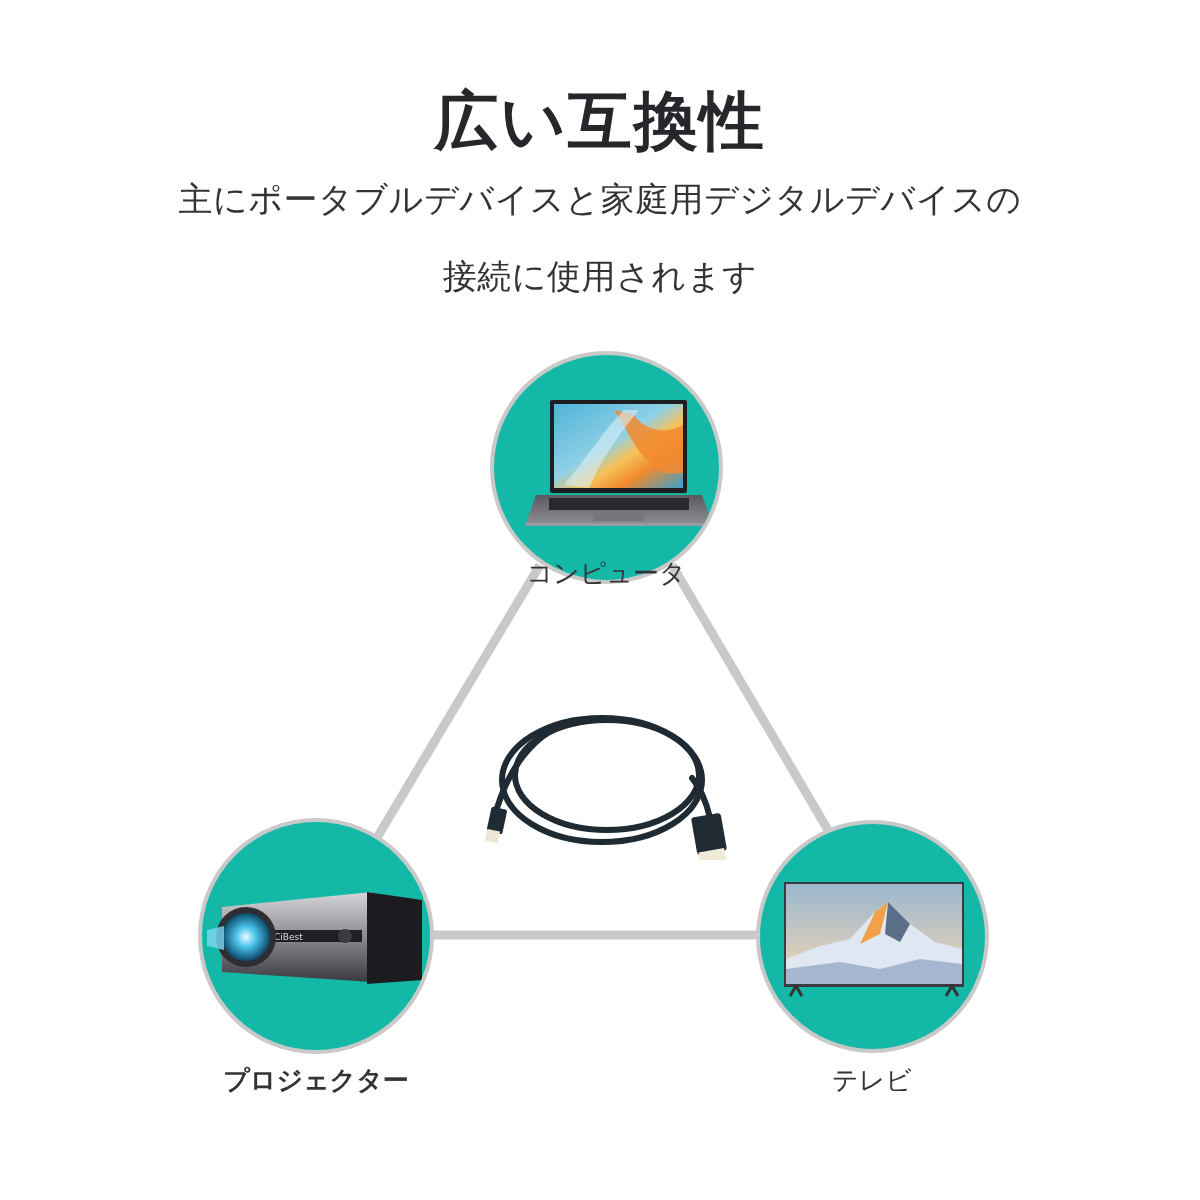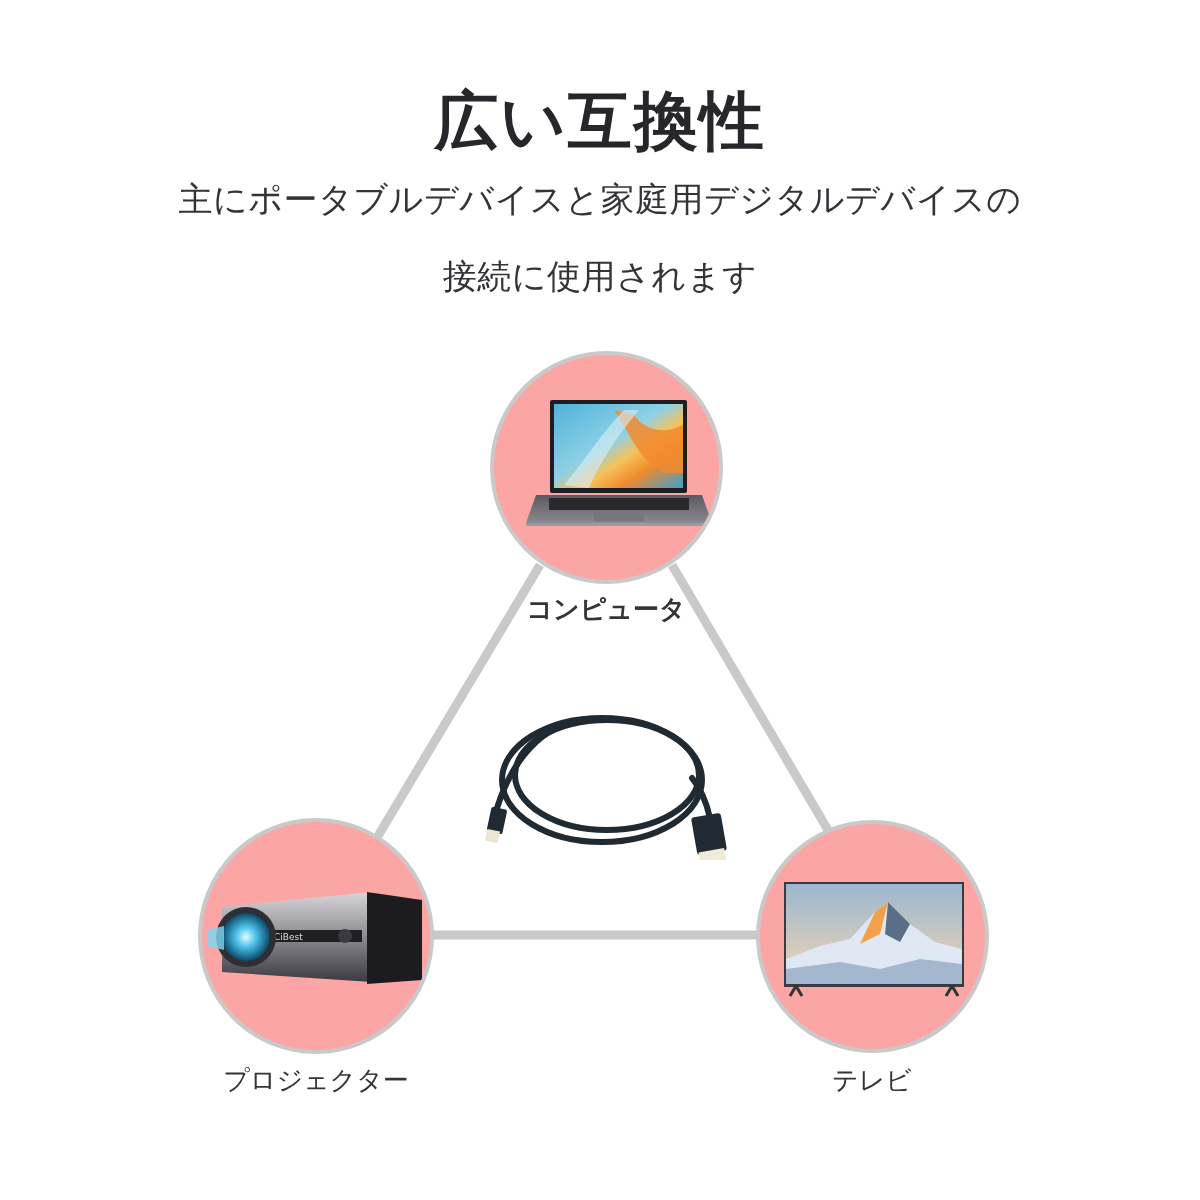--- a/index.html
+++ b/index.html
@@ -5,21 +5,21 @@
   html, body { margin: 0; padding: 0; background: #ffffff; }
   body { width: 1200px; height: 1200px; position: relative; overflow: hidden;
          font-family: "DejaVu Sans", "Liberation Sans", sans-serif; color: #2a2a2e; }
   .title { position: absolute; left: 0; top: 78px; width: 1200px; text-align: center;
            font-size: 64px; font-weight: bold; letter-spacing: 2px; color: #26262b; font-family: Liberation Serif, serif; }
   .subtitle { position: absolute; left: 0; width: 1200px; text-align: center;
               font-size: 34px; font-weight: normal; color: #333338; letter-spacing: 0.5px; }
   .sub1 { top: 177px; }
   .sub2 { top: 254px; text-align: center; }
   svg.connectors { position: absolute; left: 0; top: 0; }
-  .node { position: absolute; border-radius: 50%; border: 4px solid #c9c9c9; background: #fca5a5;
+  .node { position: absolute; border-radius: 50%; border: 4px solid #c9c9c9; background: #14b8a6;
           box-sizing: border-box; overflow: hidden; }
   .node-label { position: absolute; font-size: 26px; color: #333338; text-align: center; white-space: nowrap; }
   .center-cable { position: absolute; left: 462px; top: 700px; width: 275px; height: 160px; }
 </style>
 </head>
 <body>
 
 <div class="title">広い互換性</div>
 <div class="subtitle sub1">主にポータブルデバイスと家庭用デジタルデバイスの</div>
 <div class="subtitle sub2">接続に使用されます</div>
@@ -48,21 +48,21 @@
     <rect x="56" y="45" width="137" height="93" fill="#1e1e22" rx="2"></rect>
     <rect x="60" y="49" width="129" height="84" fill="url(#scr)"></rect>
     <path d="M120 55 C 135 75, 140 100, 170 118 L 189 118 L 189 70 C 170 80, 150 75, 140 60 Z" fill="#f28a2e" opacity="0.85"></path>
     <path d="M70 130 C 95 100, 110 75, 130 55 L 145 55 C 120 85, 105 110, 95 133 Z" fill="#d9eef6" opacity="0.6"></path>
     <path d="M42 140 L 208 140 L 218 168 L 32 168 Z" fill="url(#base)"></path>
     <rect x="55" y="143" width="140" height="12" fill="#2a2a2e"></rect>
     <rect x="100" y="157" width="50" height="9" fill="#76767c"></rect>
     <rect x="32" y="168" width="186" height="3" fill="#9a9aa0"></rect>
   </svg>
 </div>
-<div class="node-label" style="left:506px; top:592px; width:200px;font-weight:bold;">コンピュータ</div>
+<div class="node-label" style="left:506px; top:556px; width:200px;">コンピュータ</div>
 
 <svg class="center-cable" viewBox="0 0 275 160">
   <g fill="none" stroke="#1f2a33" stroke-width="6" stroke-linecap="round">
     <ellipse cx="140" cy="80" rx="100" ry="62"></ellipse>
     <ellipse cx="145" cy="75" rx="92" ry="55"></ellipse>
     <path d="M120 20 C 80 25, 50 60, 35 108"></path>
     <path d="M230 78 C 240 90, 245 105, 248 118"></path>
   </g>
   <rect x="27" y="108" width="16" height="25" fill="#1f2a33" rx="2" transform="rotate(12 35 120)"></rect>
   <rect x="24" y="130" width="13" height="12" fill="#eee6d4" transform="rotate(12 30 136)"></rect>
@@ -87,21 +87,21 @@
     <path d="M20 85 L 170 70 L 170 160 L 20 150 Z" fill="url(#pbody)"></path>
     <path d="M165 70 L 220 78 L 220 158 L 165 162 Z" fill="#1c1c20"></path>
     <rect x="60" y="108" width="100" height="12" fill="#202024"></rect>
     <text x="72" y="118" font-size="9" fill="#ddd" font-family="DejaVu Sans, sans-serif">CiBest</text>
     <circle cx="143" cy="114" r="7" fill="#3a3a40"></circle>
     <circle cx="44" cy="115" r="30" fill="#2e2e34"></circle>
     <circle cx="44" cy="115" r="24" fill="url(#lens)"></circle>
     <path d="M5 108 L 22 104 L 22 128 L 5 124 Z" fill="#7ad8f2" opacity="0.8"></path>
   </svg>
 </div>
-<div class="node-label" style="left:206px; top:1063px; width:220px;">プロジェクター</div>
+<div class="node-label" style="left:206px; top:1063px; width:220px;font-weight:bold;">プロジェクター</div>
 
 <div class="node" style="left:756px; top:820px; width:233px; height:233px;">
   <svg width="233" height="233">
     <defs>
       <linearGradient id="sky" x1="0" y1="0" x2="0" y2="1">
         <stop offset="0" stop-color="#9bb7cf"></stop>
         <stop offset="1" stop-color="#f2d6b2"></stop>
       </linearGradient>
     </defs>
     <rect x="24" y="58" width="180" height="105" fill="#3a3a40"></rect>

